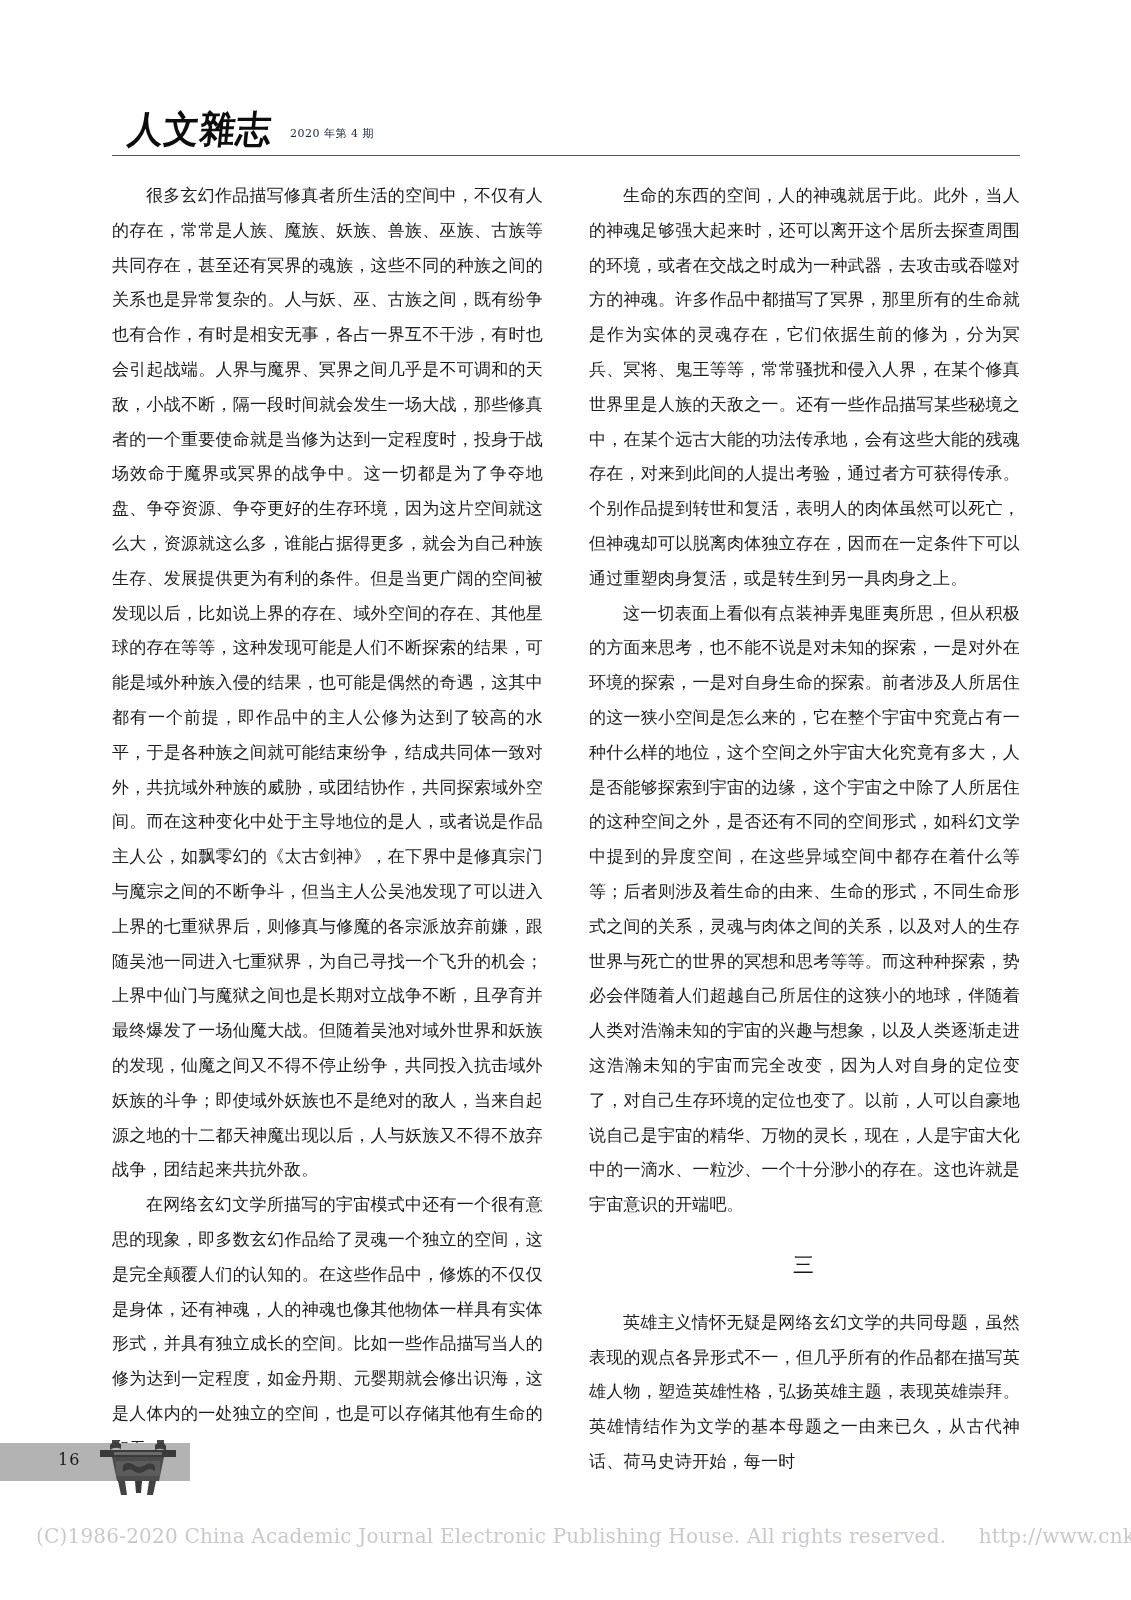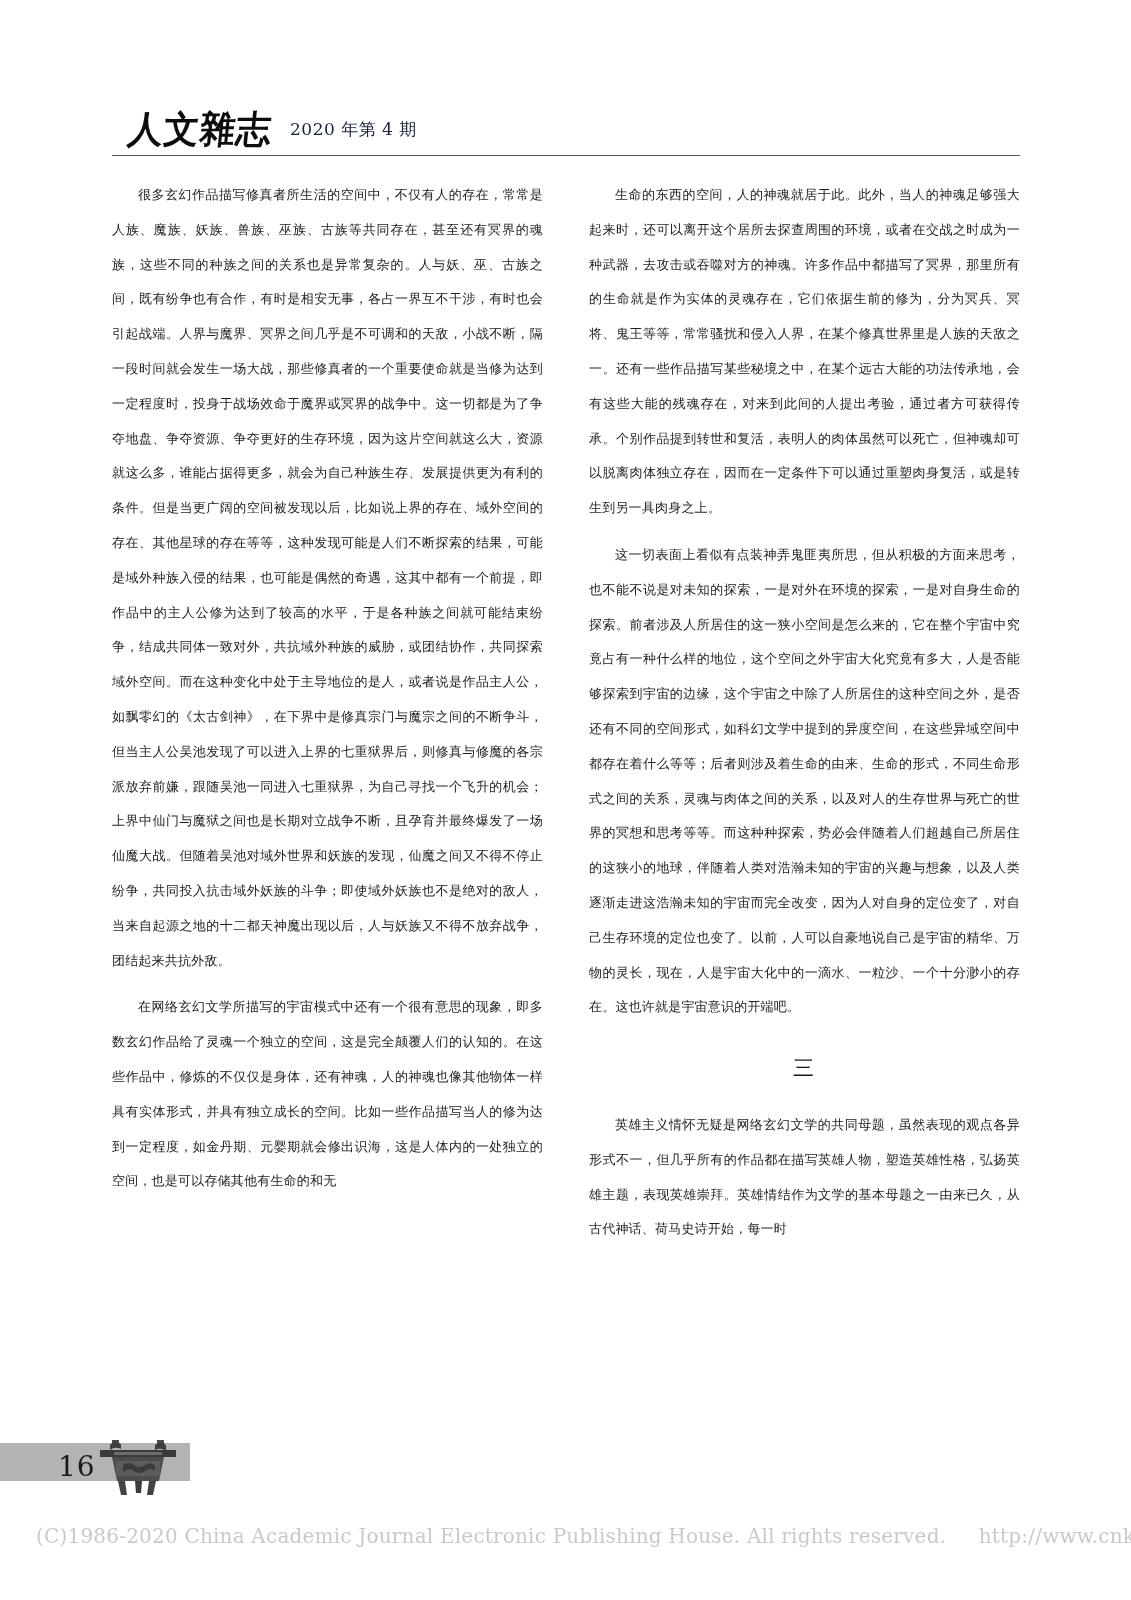--- a/index.html
+++ b/index.html
@@ -39,21 +39,21 @@
     font-weight: 700;
     letter-spacing: 1px;
     color: #0d0d0d;
     line-height: 1;
     transform: skewX(-6deg) scaleY(1.06);
     padding-bottom: 2px;
     white-space: nowrap;
   }
   .issue-line {
     font-family: "DejaVu Serif", "Liberation Serif", serif;
-    font-size: 17px;
+    font-size: 11px;
     color: #16233d;
     letter-spacing: 0.5px;
     padding-bottom: 7px;
     white-space: nowrap;
   }
   .head-rule {
     position: absolute;
     left: 112px;
     top: 155px;
     width: 908px;
@@ -72,30 +72,30 @@
     gap: 46px;
   }
   .col {
     width: 431px;
     position: relative;
   }
 
   p.body {
     margin: 0;
     font-family: "DejaVu Serif", "Liberation Serif", serif;
-    font-size: 13px;
+    font-size: 17px;
     line-height: 34.8px;
     color: #1d1d1f;
     text-align: justify;
     text-justify: inter-character;
     text-indent: 2em;
     letter-spacing: 0.2px;
     word-break: break-all;
   }
-  p.body + p.body { margin-top: 12px; }
+  p.body + p.body { margin-top: 0; }
 
   .section-mark {
     margin: 26px 0 22px 0;
     text-align: center;
     font-family: "DejaVu Serif", "Liberation Serif", serif;
     font-size: 21px;
     line-height: 34.8px;
     color: #16161a;
     letter-spacing: 2px;
   }
@@ -107,21 +107,21 @@
     top: 1443px;
     width: 190px;
     height: 38px;
     background: #b3b3b3;
   }
   .folio-number {
     position: absolute;
     left: 58px;
     top: 1450px;
     font-family: "DejaVu Serif", "Liberation Serif", serif;
-    font-size: 28px;
+    font-size: 16px;
     color: #1a1a1a;
     letter-spacing: 1px;
   }
 
   .ding {
     position: absolute;
     left: 90px;
     top: 1428px;
     width: 96px;
     height: 70px;

